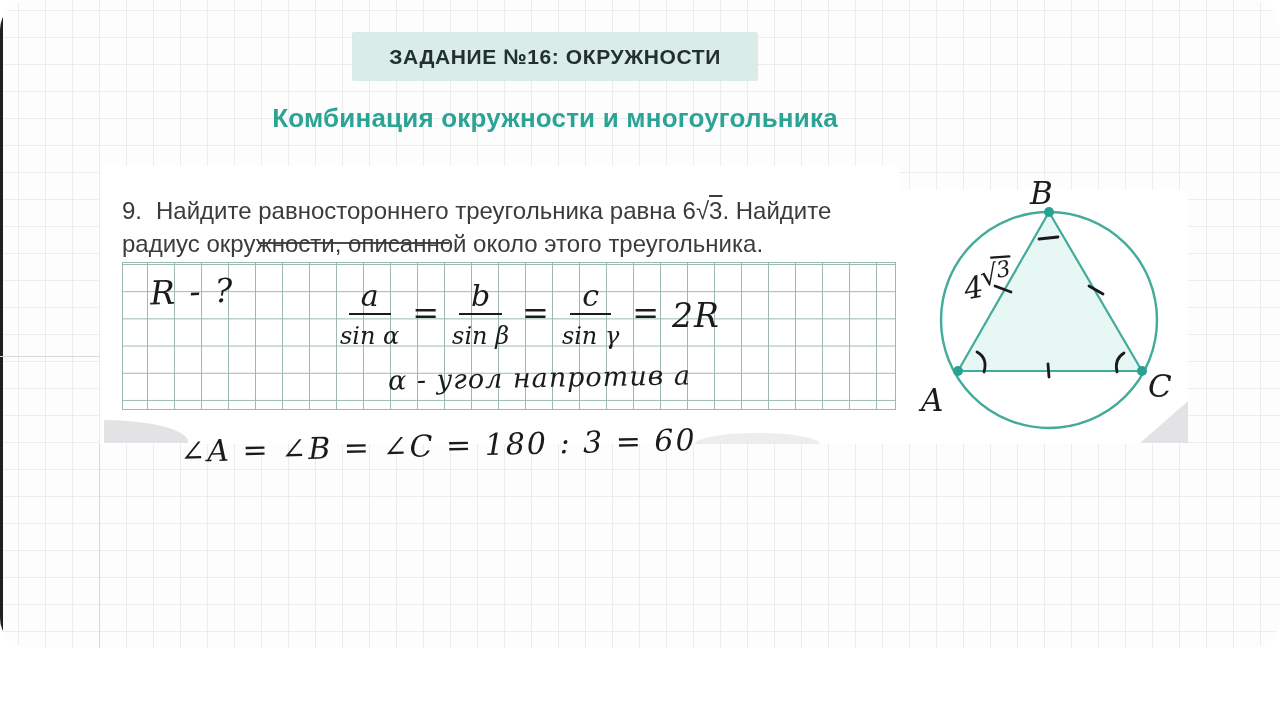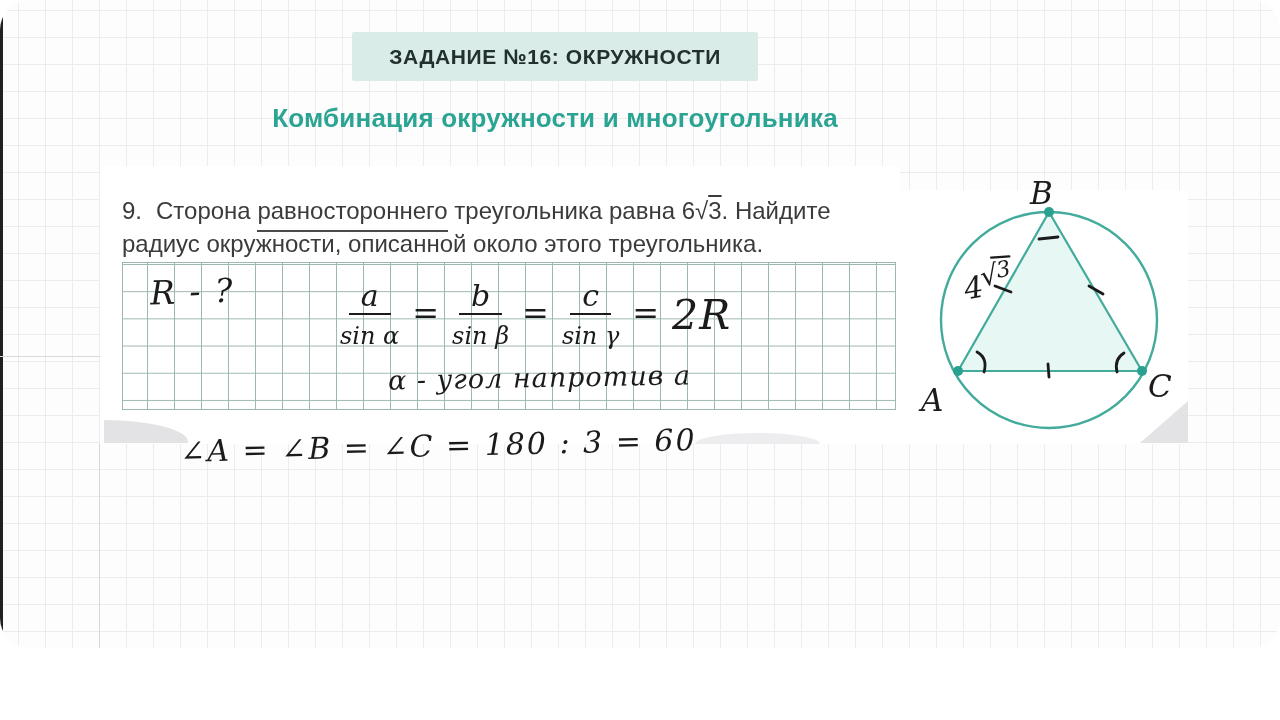--- a/index.html
+++ b/index.html
@@ -35,41 +35,41 @@
     font-weight:bold;font-size:21px;letter-spacing:.6px;color:var(--badge-text);
   }
   .subtitle{
     position:absolute;left:0;top:103px;width:1110px;text-align:center;
     font-weight:bold;font-size:26px;color:var(--accent-teal);letter-spacing:.2px;
   }
 
   .problem{position:absolute;left:122px;top:194px;width:800px;color:#3b3b3b;font-size:24px;line-height:33px;}
   .problem .line1{white-space:nowrap;}
   .problem .num{margin-right:14px;}
-  .problem .ul{border-bottom:2px solid #4a4a4a;padding-bottom:6px;}
+  .problem .ul{border-bottom:2px solid #4a4a4a;padding-bottom:18px;}
   .rad{text-decoration:overline;}
 
   .notebook{
     position:absolute;left:122px;top:262px;width:772px;height:146px;
     border:1px solid var(--notebook-grid);
     background-image:
       linear-gradient(var(--notebook-grid) 1px, transparent 1px),
       linear-gradient(90deg, var(--notebook-grid) 1px, transparent 1px);
     background-size:27px 27.2px;
     background-position:-3px 1px;
   }
 
   .hand{font-family:"DejaVu Serif", serif;font-style:italic;color:var(--ink);}
   .r-question{position:absolute;left:150px;top:272px;font-size:33px;transform:rotate(-2deg);letter-spacing:2px;}
   .eq-row{position:absolute;left:340px;top:281px;display:flex;align-items:center;gap:13px;}
   .frac{display:inline-flex;flex-direction:column;align-items:center;}
   .frac .fnum{font-size:30px;line-height:30px;padding:0 12px 2px;border-bottom:2.5px solid var(--ink);}
   .frac .fden{font-size:24px;line-height:26px;padding-top:8px;}
   .eq-sign{font-size:32px;transform:translateY(-2px);}
-  .eq-result{font-size:41px;letter-spacing:1px;}
+  .eq-result{font-size:33px;letter-spacing:1px;}
   .alpha-note{position:absolute;left:388px;top:362px;font-size:27px;transform:rotate(-1deg);letter-spacing:1px;}
   .angles-line{position:absolute;left:180px;top:428px;font-size:30px;transform:rotate(-1.3deg);letter-spacing:2px;}
 
   .diagram{position:absolute;left:913px;top:158px;}
   .svg-hand{font-family:"DejaVu Serif", serif;font-style:italic;fill:var(--ink);}
 
   .pan-hand{position:absolute;left:1231px;top:684px;width:31px;height:31px;}
   .edge-dot{position:absolute;left:1274px;top:697px;width:10px;height:10px;border-radius:50%;background:#47474c;}
 </style>
 </head>
@@ -86,21 +86,21 @@
   <div class="curl-mid"></div>
   <div class="fold-corner"></div>
 
   <div class="badge">
       <span>ЗАДАНИЕ №16: ОКРУЖНОСТИ</span>
     </div>
 
   <div class="subtitle">Комбинация окружности и многоугольника</div>
 
   <div class="problem">
-    <div class="line1"><span class="num">9.</span><span>Сторона </span><span class="ul">равностороннего</span><span> треугольника равна 6</span><span>√</span><span class="rad">3</span><span>. Найдите</span></div>
+    <div class="line1"><span class="num">9.</span><span>Найдите </span><span class="ul">равностороннего</span><span> треугольника равна 6</span><span>√</span><span class="rad">3</span><span>. Найдите</span></div>
     <div class="line2">радиус окружности, описанной около этого треугольника.</div>
   </div>
 
   <div class="notebook"></div>
 
   <div class="hand r-question">R - ?</div>
 
   <div class="hand eq-row">
     <span class="frac">
         <span class="fnum">a</span>

